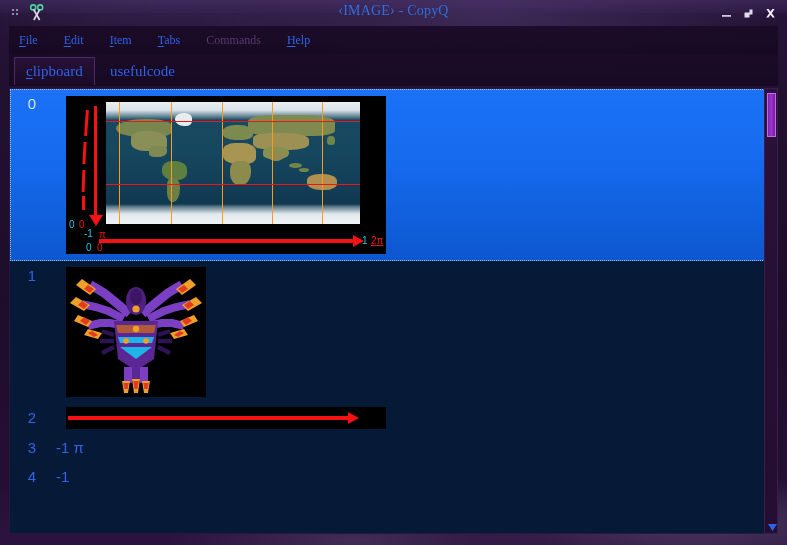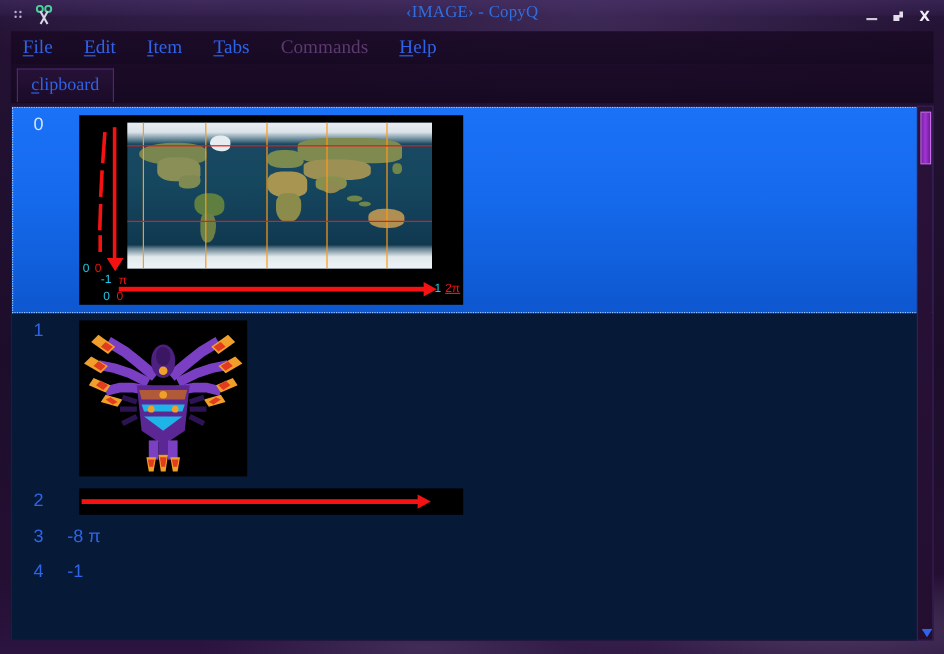--- a/index.html
+++ b/index.html
@@ -70,21 +70,21 @@
 
   
   #menubar {
     position: absolute; left: 9px; top: 26px;
     width: 769px; height: 28px;
     display: flex; align-items: center;
     padding-left: 10px;
     background: linear-gradient(180deg, rgba(26,10,38,0.92), rgba(22,8,33,0.92));
   }
   .menu-item {
-    font-size: 16px;
+    font-size: 12px;
     color: #2f63e8;
     margin-right: 26px;
     cursor: pointer;
     white-space: nowrap;
   }
   .menu-item.disabled { color: #5b3a6e; cursor: default; }
   .menu-item u { text-decoration: underline; text-underline-offset: 2px; }
 
   
   #tabbar {
@@ -301,20 +301,23 @@
     </div>
     <div class="menu-item">
       <u>H</u><span>elp</span>
     </div>
   </div>
 
   <div id="tabbar">
     <div class="tab active" id="tab-0">
       <u>c</u>
         <span>lipboard</span>
+    </div>
+    <div class="tab" id="tab-1">
+      <span>usefulcode</span>
     </div>
   </div>
 
   <div id="listframe">
 
     <div class="row selected">
       <div class="row-index">0</div>
       <div class="row-body">
         <div class="figure" id="fig-map">
 
@@ -444,21 +447,21 @@
         <div class="figure" id="fig-arrow">
           <div style="position:absolute; left:2px; top:9px; width:284px; height:4px; background:#f41212;"></div>
           <div style="position:absolute; left:282px; top:5px; width:0; height:0; border-top:6px solid transparent; border-bottom:6px solid transparent; border-left:11px solid #f41212;"></div>
         </div>
       </div>
     </div>
 
     <div class="row">
       <div class="row-index">3</div>
       <div class="row-body">
-        <div class="row-text">-8 π</div>
+        <div class="row-text">-1 π</div>
       </div>
     </div>
 
     <div class="row">
       <div class="row-index">4</div>
       <div class="row-body">
         <div class="row-text">-1</div>
       </div>
     </div>
 

